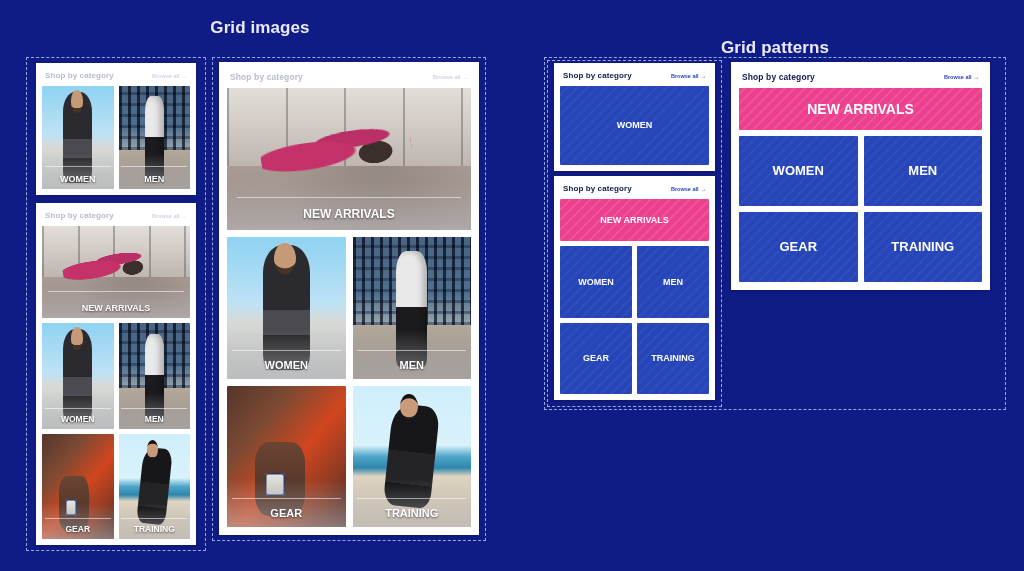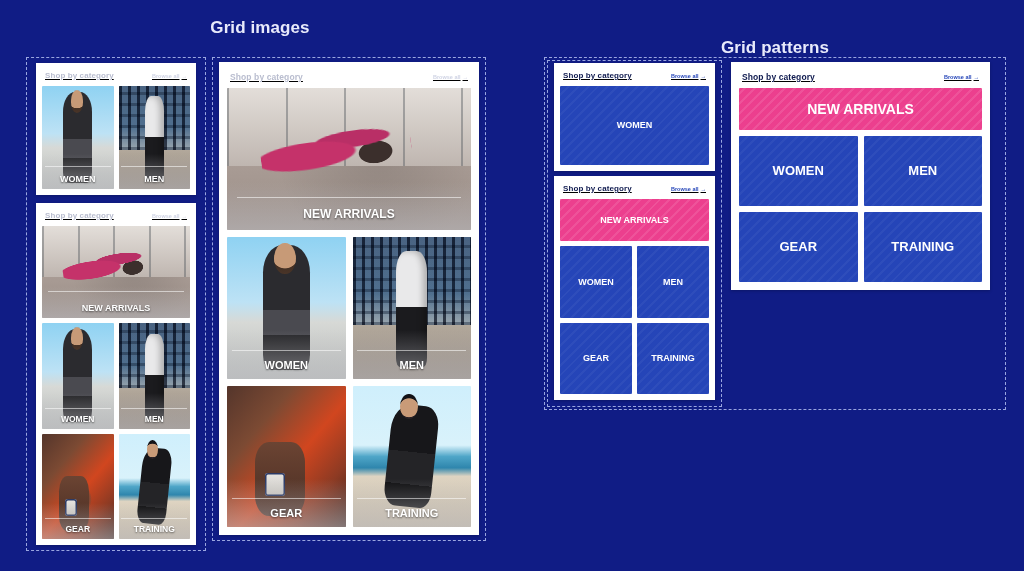--- a/index.html
+++ b/index.html
@@ -43,21 +43,20 @@
     padding: 6px;
     display: flex;
     flex-direction: column;
   }
   .card-head {
     display: flex;
     align-items: center;
     justify-content: space-between;
     padding: 2px 3px 6px 3px;
     flex: 0 0 auto;
-    text-decoration: underline;
   }
   .card-head .shop-label {
     font-size: 8px;
     font-weight: bold;
     color: #0f1a4f;
     letter-spacing: .1px;
     white-space: nowrap;
   }
   .card-head .browse-link {
     font-size: 5.5px;

